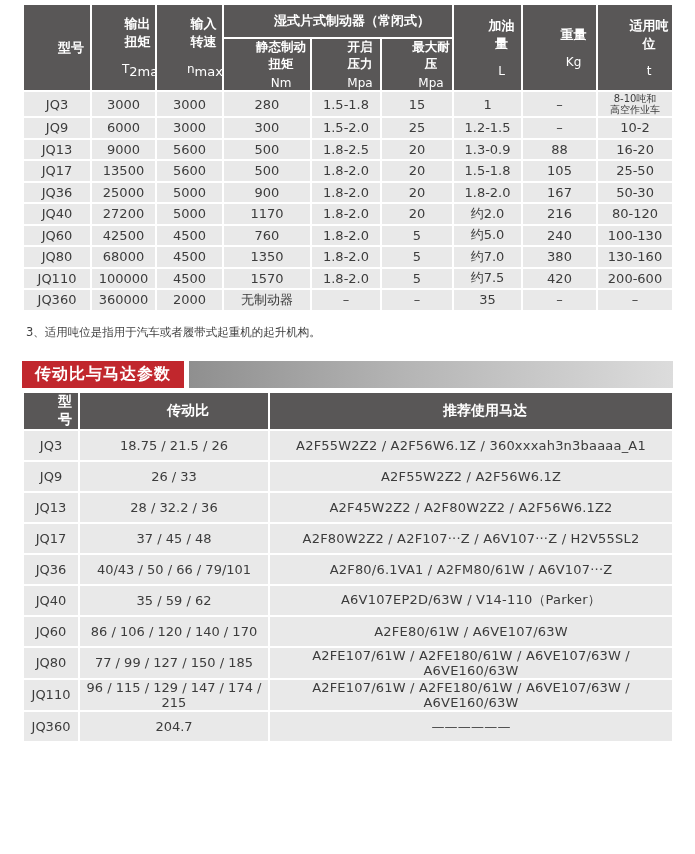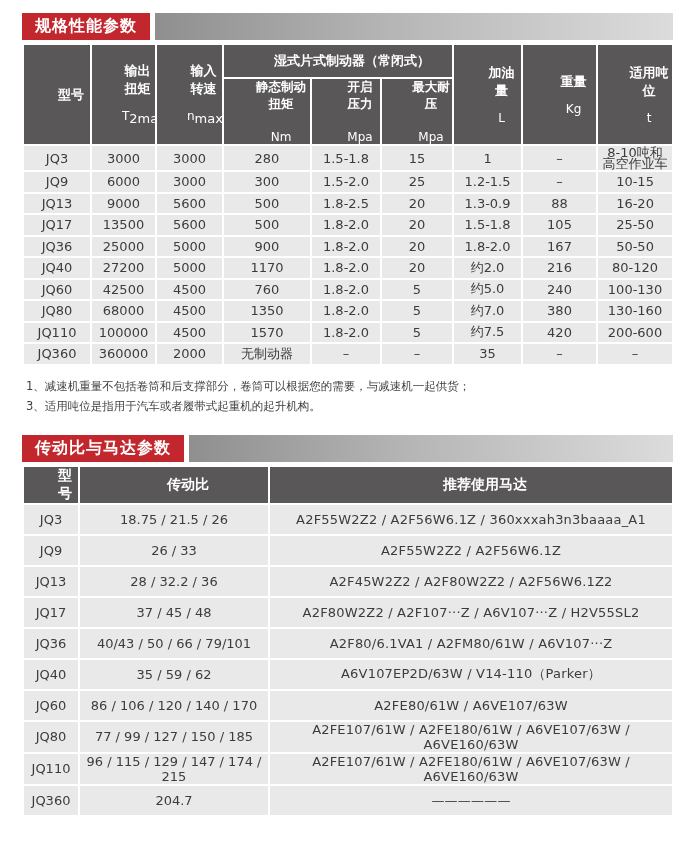--- a/index.html
+++ b/index.html
@@ -24,47 +24,43 @@
   table { border-collapse:collapse; table-layout:fixed; width:650px; margin:3px 22px 0 22px; }
   th, td { border:2px solid #ffffff; text-align:center; vertical-align:middle; padding:0 2px; overflow:hidden; }
   thead th { background:#595757; color:#ffffff;padding-left:30px; }
   tbody td { background:#e9e9e9; color:#3c3c3c; }
 
   
   .t1 thead tr.r1 th { height:32px; font-size:13px; font-weight:bold; }
   .t1 thead tr.r2 th { height:36px; font-size:12.5px; font-weight:bold; }
   .t1 thead .hline1 { margin-bottom:11px; }
   .t1 thead .unit { font-weight:normal; font-size:12px; }
-  .t1 thead tr.r2 .unit { margin-top:17px; }
+  .t1 thead tr.r2 .unit { margin-top:3px; }
   .t1 thead sub { font-size:13px; }
   .t1 tbody td { height:19.5px; font-size:13px; }
-  .t1 tbody td.multiline { font-size:13px; line-height:11px; padding:1px 0;margin-top:45px; }
+  .t1 tbody td.multiline { font-size:10px; line-height:11px; padding:1px 0;margin-top:45px; }
   .t1 tbody td.multiline div { white-space:nowrap; }
 
   
   .notes { margin:10px 0 0 26px; color:#3f3f3f; font-size:11.5px; line-height:20px; }
   .notes div { white-space:nowrap; }
 
   
   .sec-head.second { margin-top:19px; }
 
   
   .t2 thead th { height:33px; font-size:14px; font-weight:bold; }
   .t2 tbody td { height:29px; font-size:13px; }
   .t2 tbody td.motor-cell { letter-spacing:0.2px; }
 </style>
 </head>
 <body>
 
 <div class="page">
 
-  <div class="sec-head first">
-    <div class="sec-title">规格性能参数</div>
-    <div class="sec-bar"></div>
-  </div>
 
   <table class="t1">
     <colgroup>
       <col style="width:68px">
         <col style="width:65px">
         <col style="width:67px">
       <col style="width:88px">
         <col style="width:70px">
         <col style="width:72px">
       <col style="width:69px">
@@ -128,21 +124,21 @@
         </tr>
         <tr>
           <td>JQ9</td>
           <td>6000</td>
           <td>3000</td>
           <td>300</td>
           <td>1.5-2.0</td>
           <td>25</td>
           <td>1.2-1.5</td>
           <td>–</td>
-          <td>10-15</td>
+          <td>10-2</td>
         </tr>
         <tr>
           <td>JQ13</td>
           <td>9000</td>
           <td>5600</td>
           <td>500</td>
           <td>1.8-2.5</td>
           <td>20</td>
           <td>1.3-0.9</td>
           <td>88</td>
@@ -161,21 +157,21 @@
         </tr>
         <tr>
           <td>JQ36</td>
           <td>25000</td>
           <td>5000</td>
           <td>900</td>
           <td>1.8-2.0</td>
           <td>20</td>
           <td>1.8-2.0</td>
           <td>167</td>
-          <td>50-50</td>
+          <td>50-30</td>
         </tr>
         <tr>
           <td>JQ40</td>
           <td>27200</td>
           <td>5000</td>
           <td>1170</td>
           <td>1.8-2.0</td>
           <td>20</td>
           <td>约2.0</td>
           <td>216</td>
@@ -222,21 +218,20 @@
           <td>–</td>
           <td>–</td>
           <td>35</td>
           <td>–</td>
           <td>–</td>
         </tr>
       </tbody>
   </table>
 
   <div class="notes">
-      <div>1、减速机重量不包括卷筒和后支撑部分，卷筒可以根据您的需要，与减速机一起供货；</div>
       <div>3、适用吨位是指用于汽车或者履带式起重机的起升机构。</div>
     </div>
 
   <div class="sec-head second">
     <div class="sec-title">传动比与马达参数</div>
     <div class="sec-bar"></div>
   </div>
 
   <table class="t2">
     <colgroup>

